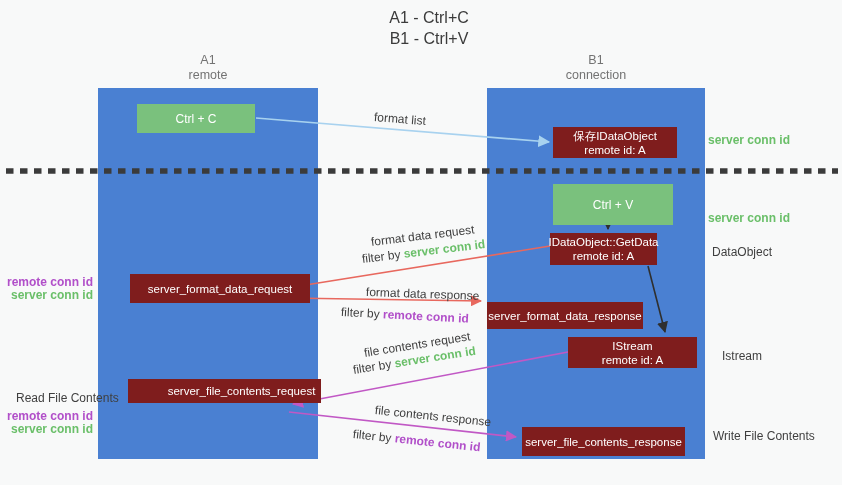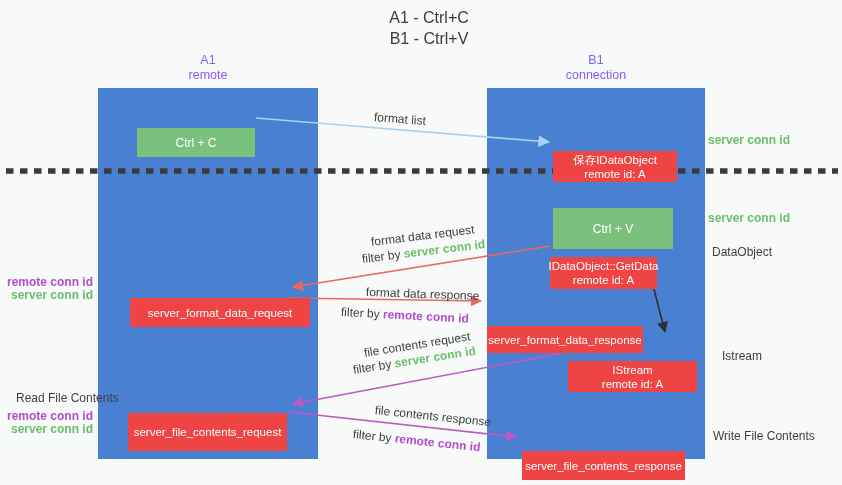--- a/index.html
+++ b/index.html
@@ -11,31 +11,31 @@
   }
   .title {
     position:absolute; left:8px; top:7; width:842px; top:7px;
     text-align:center; font-size:16px; line-height:21px; color:#3b3b3b;
   }
   .lane { position:absolute; background:#4a80d2; top:88px; height:371px; }
   #lane-a1 { left:98px;  width:220px; }
   #lane-b1 { left:487px; width:218px; }
   .lane-header {
     position:absolute; top:53px; text-align:center;
-    font-size:12.5px; line-height:15px; color:#8b5cf6;
+    font-size:12.5px; line-height:15px; color:#737373;
   }
   #header-a1 { left:98px;  width:220px; }
   #header-b1 { left:487px; width:218px; }
   .node {
     position:absolute; display:flex; flex-direction:column;
     align-items:center; justify-content:center;
     color:#ffffff; text-align:center; white-space:nowrap;
-    font-size:11.5px; line-height:14px; z-index:3;margin-top:24px;
+    font-size:11.5px; line-height:14px; z-index:3;
   }
-  .orange { background:#ef4444;justify-content:center; }
+  .orange { background:#7f1d1d;justify-content:center; }
   .greenbox { background:#7ac17d; font-size:12px; }
   svg.overlay { position:absolute; left:0; top:0; z-index:2; pointer-events:none; }
   .alabel {
     position:absolute; z-index:4; font-size:12px; color:#3f3f3f;
     white-space:nowrap; transform-origin:left center;
   }
   .side { position:absolute; z-index:4; font-size:12px; color:#3f3f3f; white-space:nowrap; }
   .key-green  { color:#6abf69; font-weight:bold; }
   .key-purple { color:#b14fc9; font-weight:bold; }
   .legend { line-height:12.5px; font-size:12px; font-weight:bold; text-align:right; }
@@ -113,21 +113,21 @@
 
   <div class="node orange" style="left:487px; top:302px; width:156px; height:27px;">
     <span>server_format_data_response</span>
   </div>
 
   <div class="node orange" style="left:568px; top:337px; width:129px; height:31px;">
     <span>IStream</span>
     <span>remote id: A</span>
   </div>
 
-  <div class="node orange" style="left:128px; top:389px; width:159px; height:38px;">
+  <div class="node orange" style="left:128px; top:379px; width:159px; height:24px;padding-left:34px;">
     <span>server_file_contents_request</span>
   </div>
 
   <div class="node orange" style="left:522px; top:427px; width:163px; height:29px;">
     <span>server_file_contents_response</span>
   </div>
 
   <div class="alabel" style="left:374px; top:110px; transform:rotate(4.5deg);">format list</div>
 
   <div class="alabel" style="left:371px; top:235px; transform:rotate(-7deg);">format data request</div>

